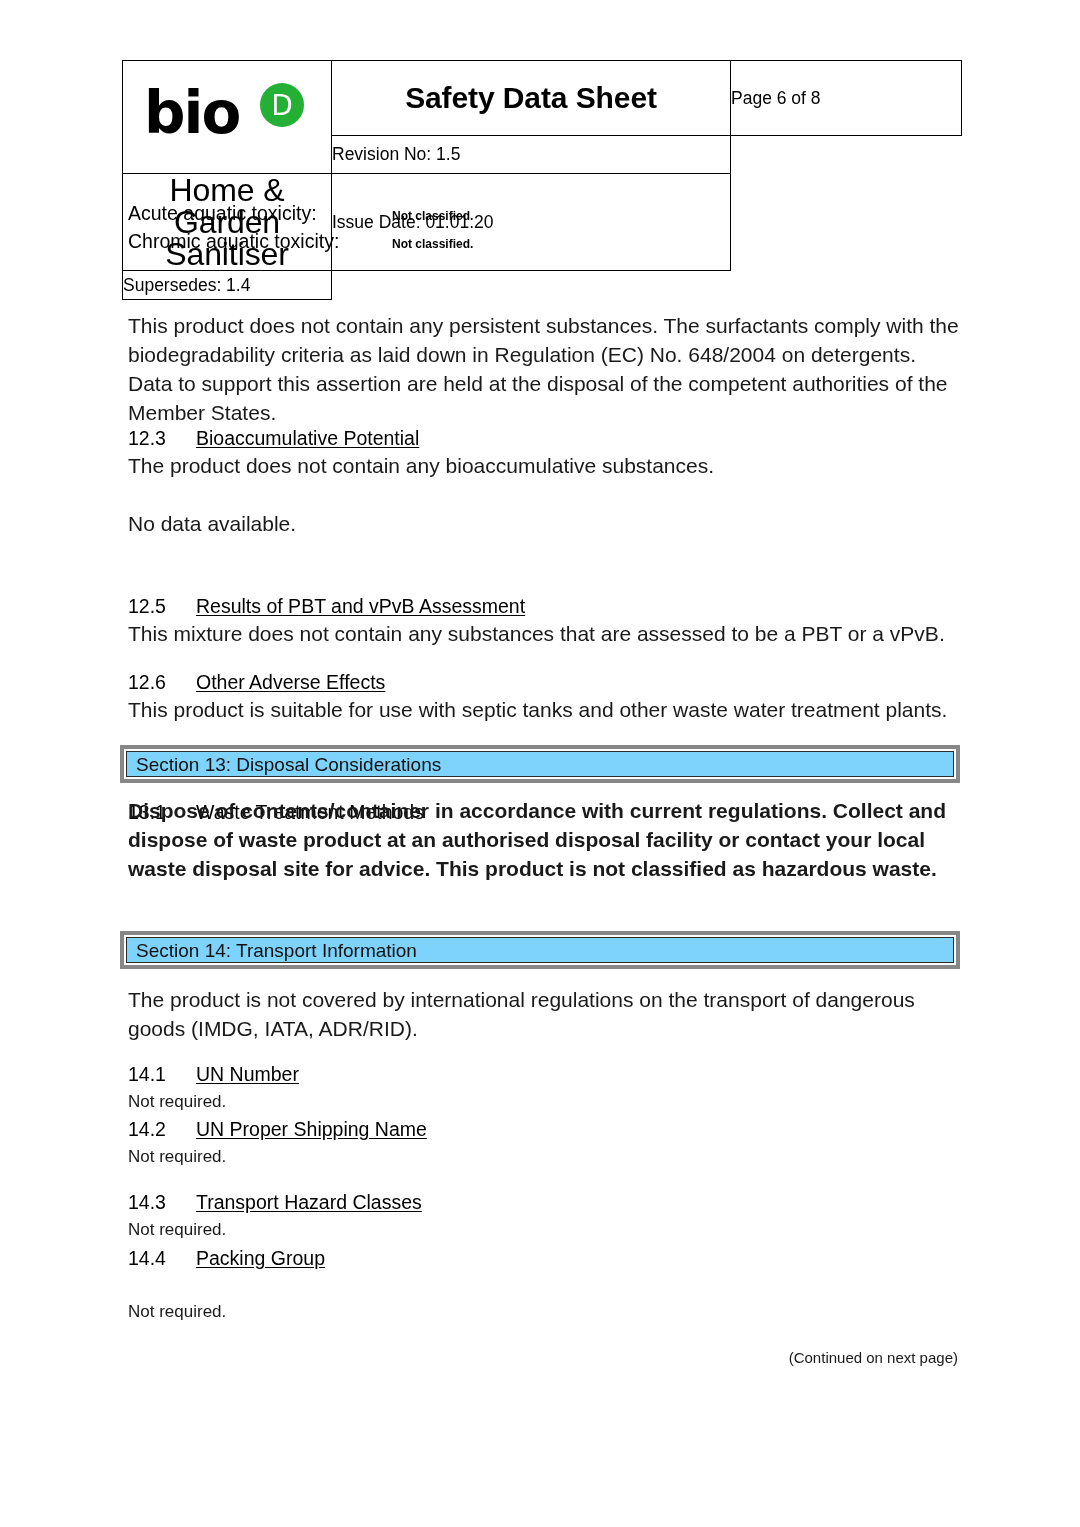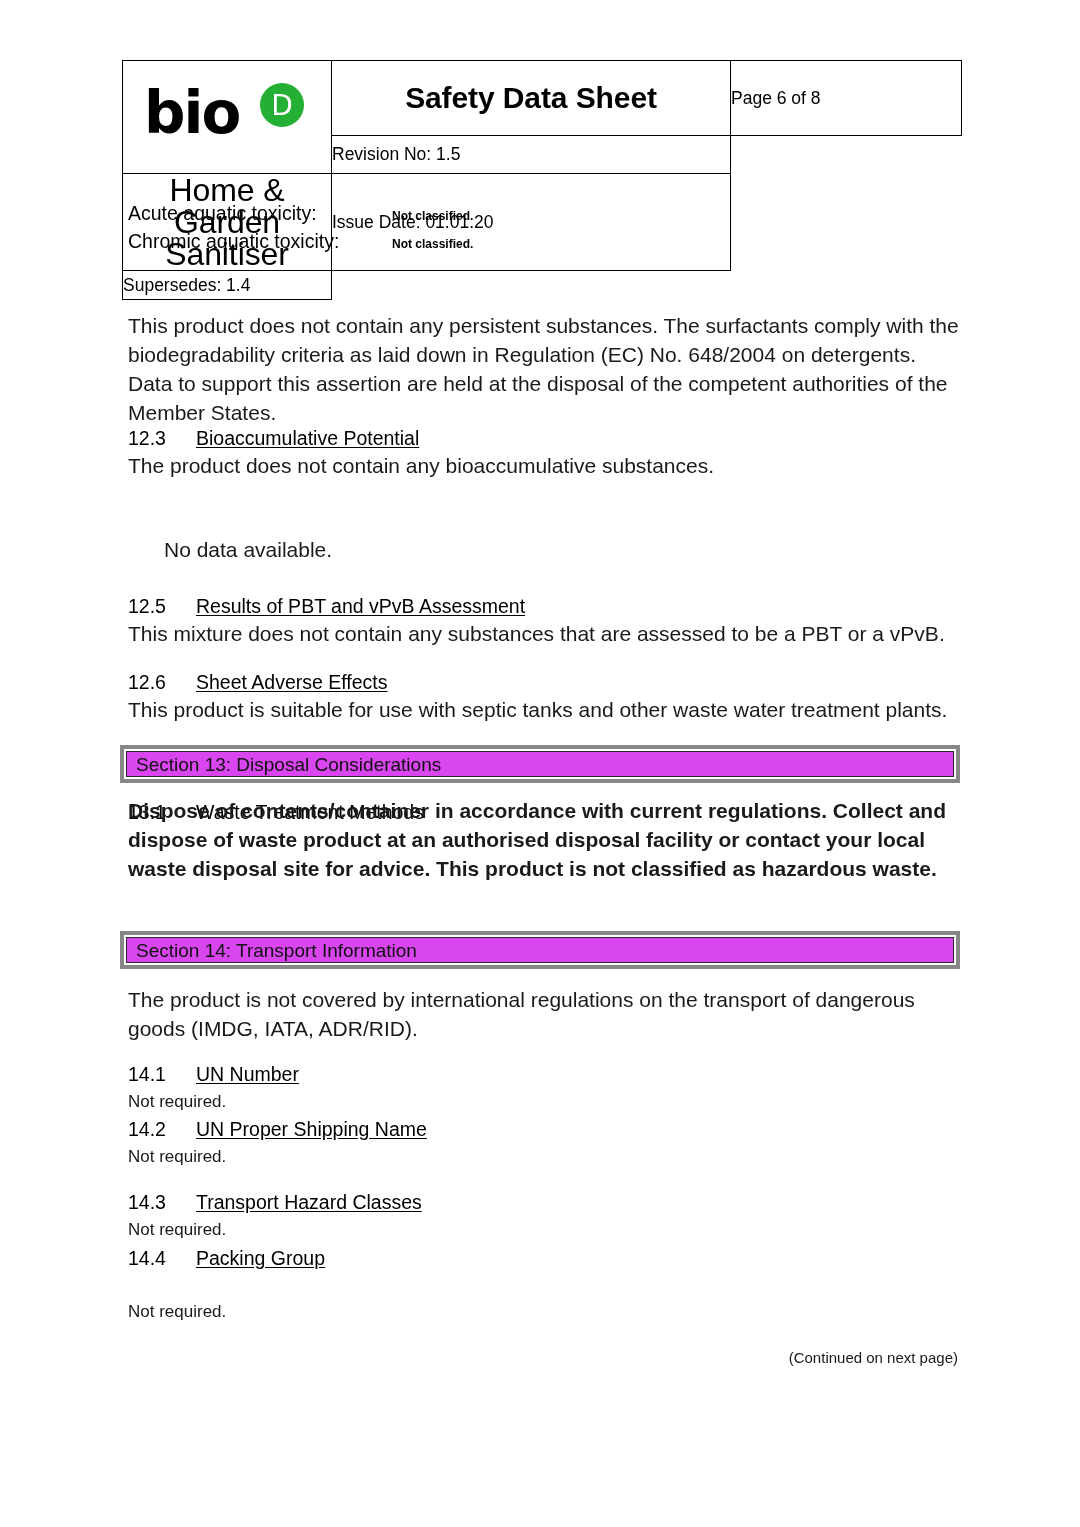--- a/index.html
+++ b/index.html
@@ -174,21 +174,21 @@
     border: 4px solid #878787;
     box-sizing: border-box;
   }
   .section-banner-inner {
     position: absolute;
     left: 2px;
     top: 2px;
     right: 2px;
     bottom: 2px;
     border: 1px solid #2b2b2b;
-    background: #d946ef;
+    background: #7dd3fc;
     box-sizing: border-box;
     display: flex;
     align-items: center;
     padding-left: 9px;
   }
   .section-banner-label {
     font-size: 19px;
     line-height: 1;
     color: #111111;
     white-space: nowrap;
@@ -247,29 +247,29 @@
     <span class="kv-label">Chromic aquatic toxicity:</span><span class="kv-value">Not classified.</span>
   </div>
 
   <div class="body-text" style="top:311px;">This product does not contain any persistent substances. The surfactants comply with the biodegradability criteria as laid down in Regulation (EC) No. 648/2004 on detergents. Data to support this assertion are held at the disposal of the competent authorities of the Member States.</div>
 
   <div class="subhead" style="top:425px;">
     <span class="subhead-num">12.3</span><span class="subhead-title">Bioaccumulative Potential</span>
   </div>
   <div class="body-text" style="top:451px;">The product does not contain any bioaccumulative substances.</div>
 
-  <div class="body-text" style="top:535px;margin-left:36px;">No data available.</div>
+  <div class="body-text" style="top:509px;">No data available.</div>
 
   <div class="subhead" style="top:593px;">
     <span class="subhead-num">12.5</span><span class="subhead-title">Results of PBT and vPvB Assessment</span>
   </div>
   <div class="body-text" style="top:619px;">This mixture does not contain any substances that are assessed to be a PBT or a vPvB.</div>
 
   <div class="subhead" style="top:669px;">
-    <span class="subhead-num">12.6</span><span class="subhead-title">Sheet Adverse Effects</span>
+    <span class="subhead-num">12.6</span><span class="subhead-title">Other Adverse Effects</span>
   </div>
   <div class="body-text" style="top:695px;">This product is suitable for use with septic tanks and other waste water treatment plants.</div>
 
   <div class="section-banner" style="top:745px;">
     <div class="section-banner-inner">
       <span class="section-banner-label">Section 13: Disposal Considerations</span>
     </div>
   </div>
 
   <div class="subhead" style="top:799px;">

